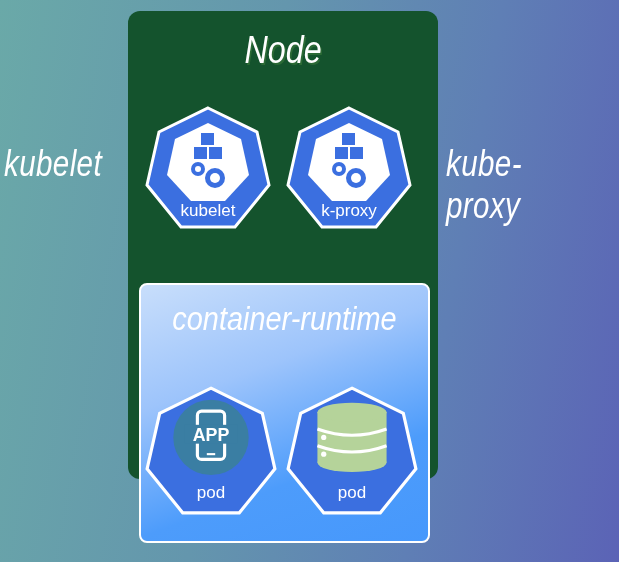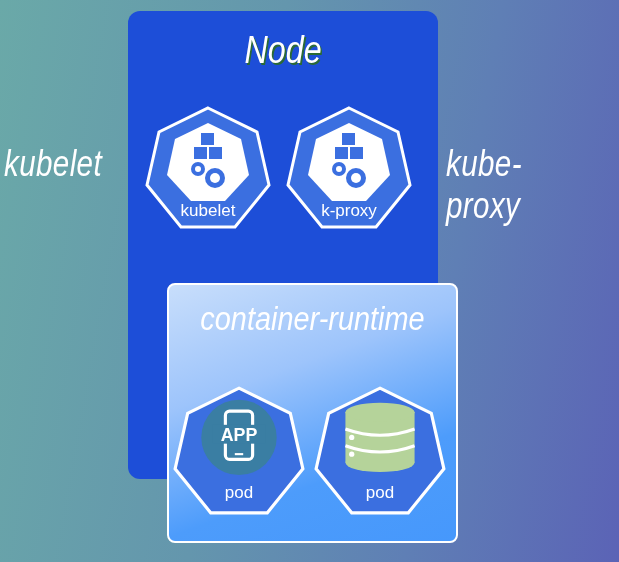--- a/index.html
+++ b/index.html
@@ -4,30 +4,30 @@
 <style>
   html,body{margin:0;padding:0;}
   body{width:619px;height:562px;position:relative;overflow:hidden;
     background:linear-gradient(100deg,#6aa9a8 0%,#6496ad 40%,#5f7fb5 70%,#5b63b6 100%);
     font-family:"Liberation Sans",sans-serif;}
   .side-label{position:absolute;color:#fff;font-style:italic;font-size:36px;
     font-family:"Liberation Sans Narrow","Liberation Sans",sans-serif;transform:scaleX(0.82);
     transform-origin:left center;letter-spacing:0.5px;}
   #lbl-left{left:4px;top:143px;}
   #lbl-right{left:446px;top:143px;}
-  .node{position:absolute;left:128px;top:11px;width:310px;height:468px;background:#1d4ed8;
+  .node{position:absolute;left:128px;top:11px;width:310px;height:468px;background:#14532d;
     border-radius:12px;}
   .node-title{position:absolute;left:0;right:0;top:18px;text-align:center;color:#fff;
     font-style:italic;font-size:38px;text-shadow:2px 2px 0 #2b6a35;
     transform:scaleX(0.85);}
   .hept{position:absolute;width:126px;height:126px;}
   .hept svg{width:100%;height:100%;display:block;}
   .hept .cap{position:absolute;left:0;right:0;text-align:center;color:#fff;font-size:17px;}
   .runtime{position:absolute;left:11px;top:272px;width:287px;height:256px;border:2px solid #fff;
-    border-radius:8px;background:linear-gradient(160deg,#c8defb 0%,#9dc4fb 35%,#4d9cfb 70%,#4698fc 100%);margin-left:28px;}
+    border-radius:8px;background:linear-gradient(160deg,#c8defb 0%,#9dc4fb 35%,#4d9cfb 70%,#4698fc 100%);}
   .runtime-title{position:absolute;left:0;right:0;top:14px;text-align:center;color:#fff;
     font-style:italic;font-size:34px;transform:scaleX(0.85);}
 </style>
 </head>
 <body>
 
 <div id="lbl-left" class="side-label">kubelet</div>
 <div id="lbl-right" class="side-label">kube-proxy</div>
 
 <div class="node">

